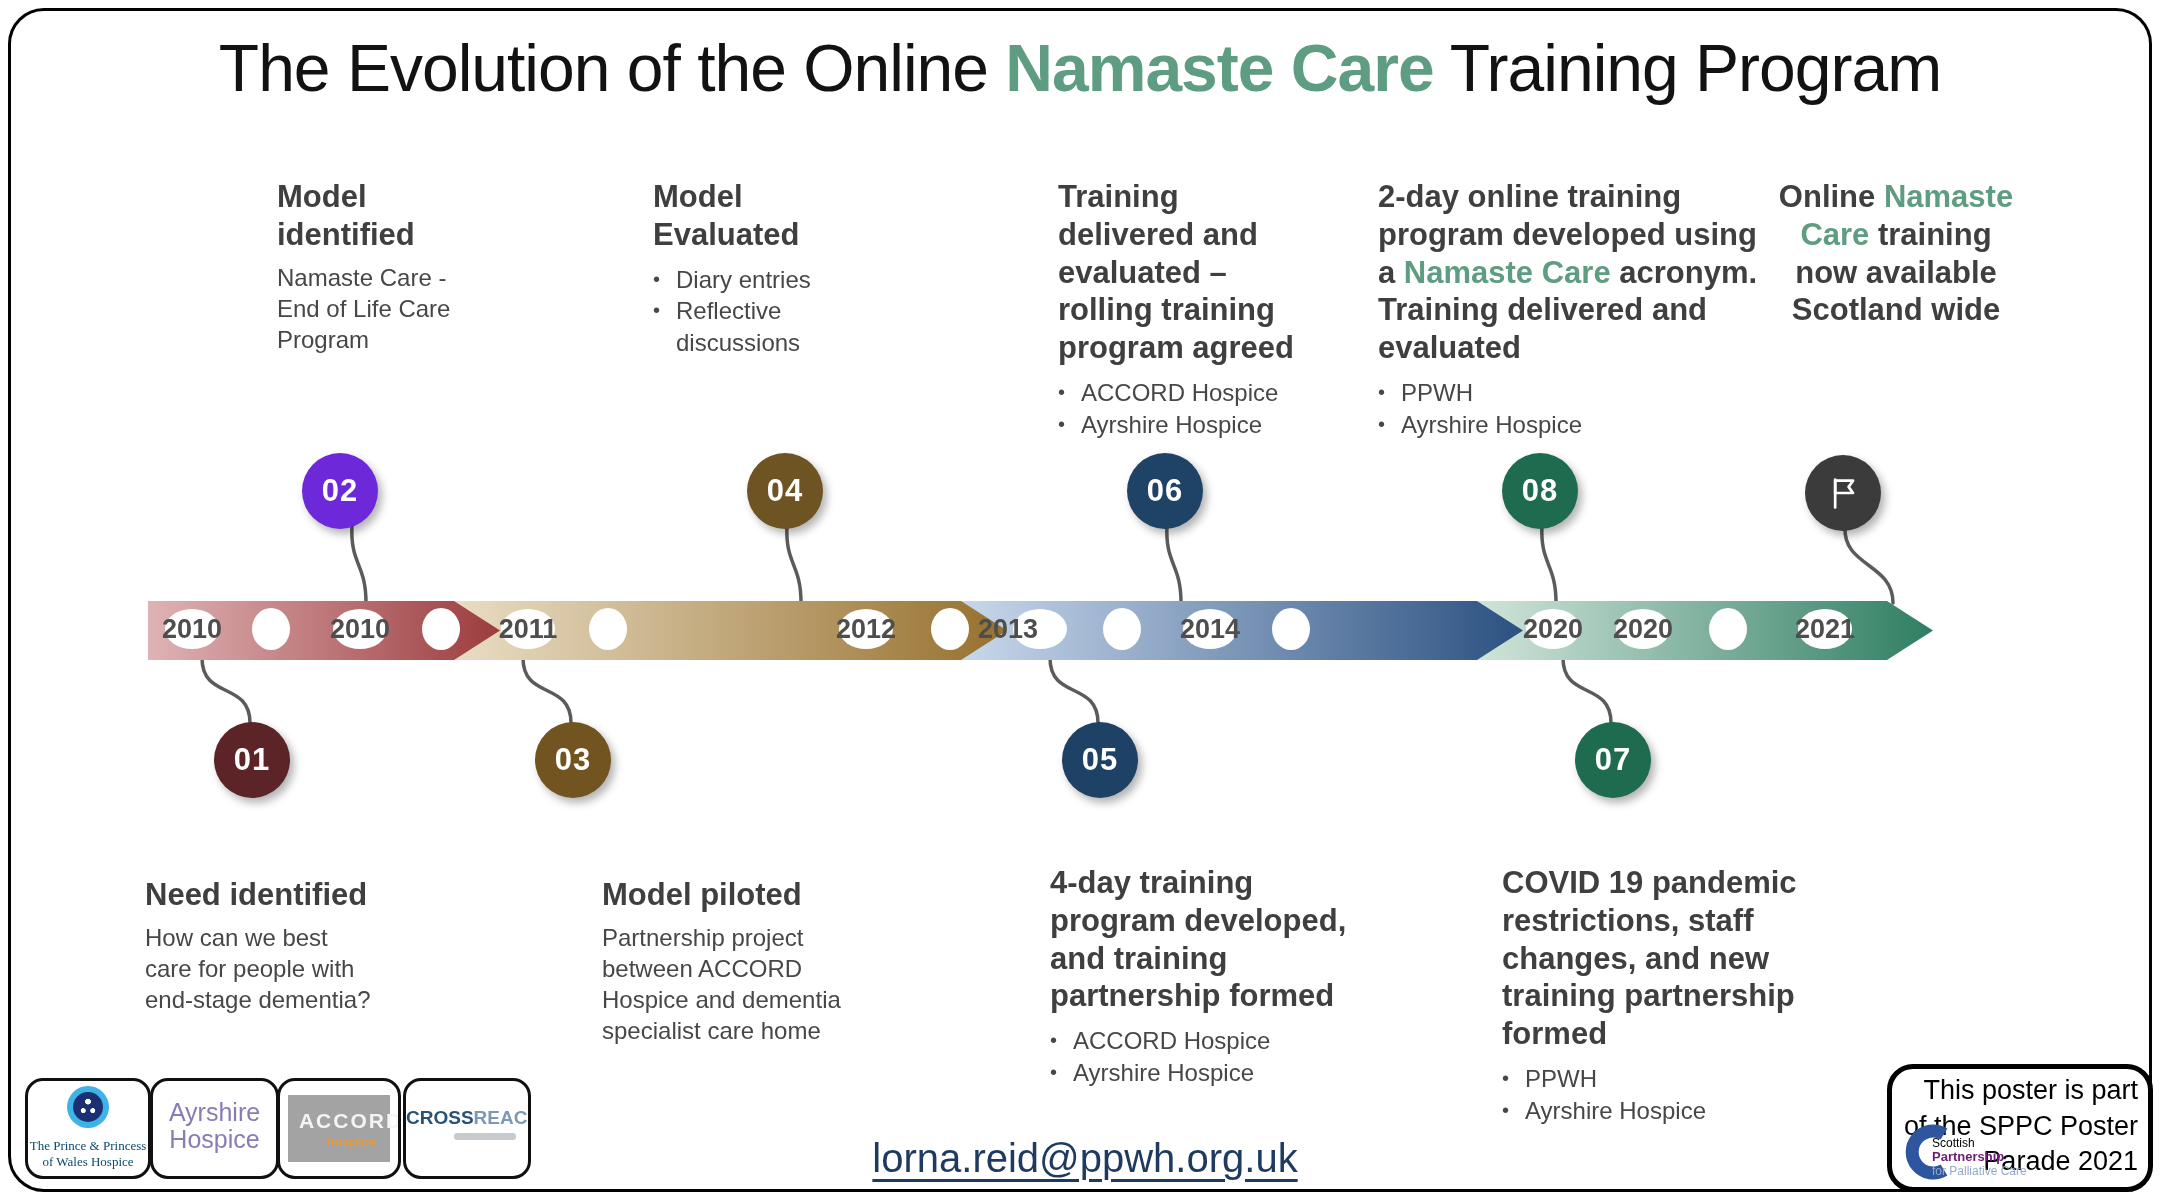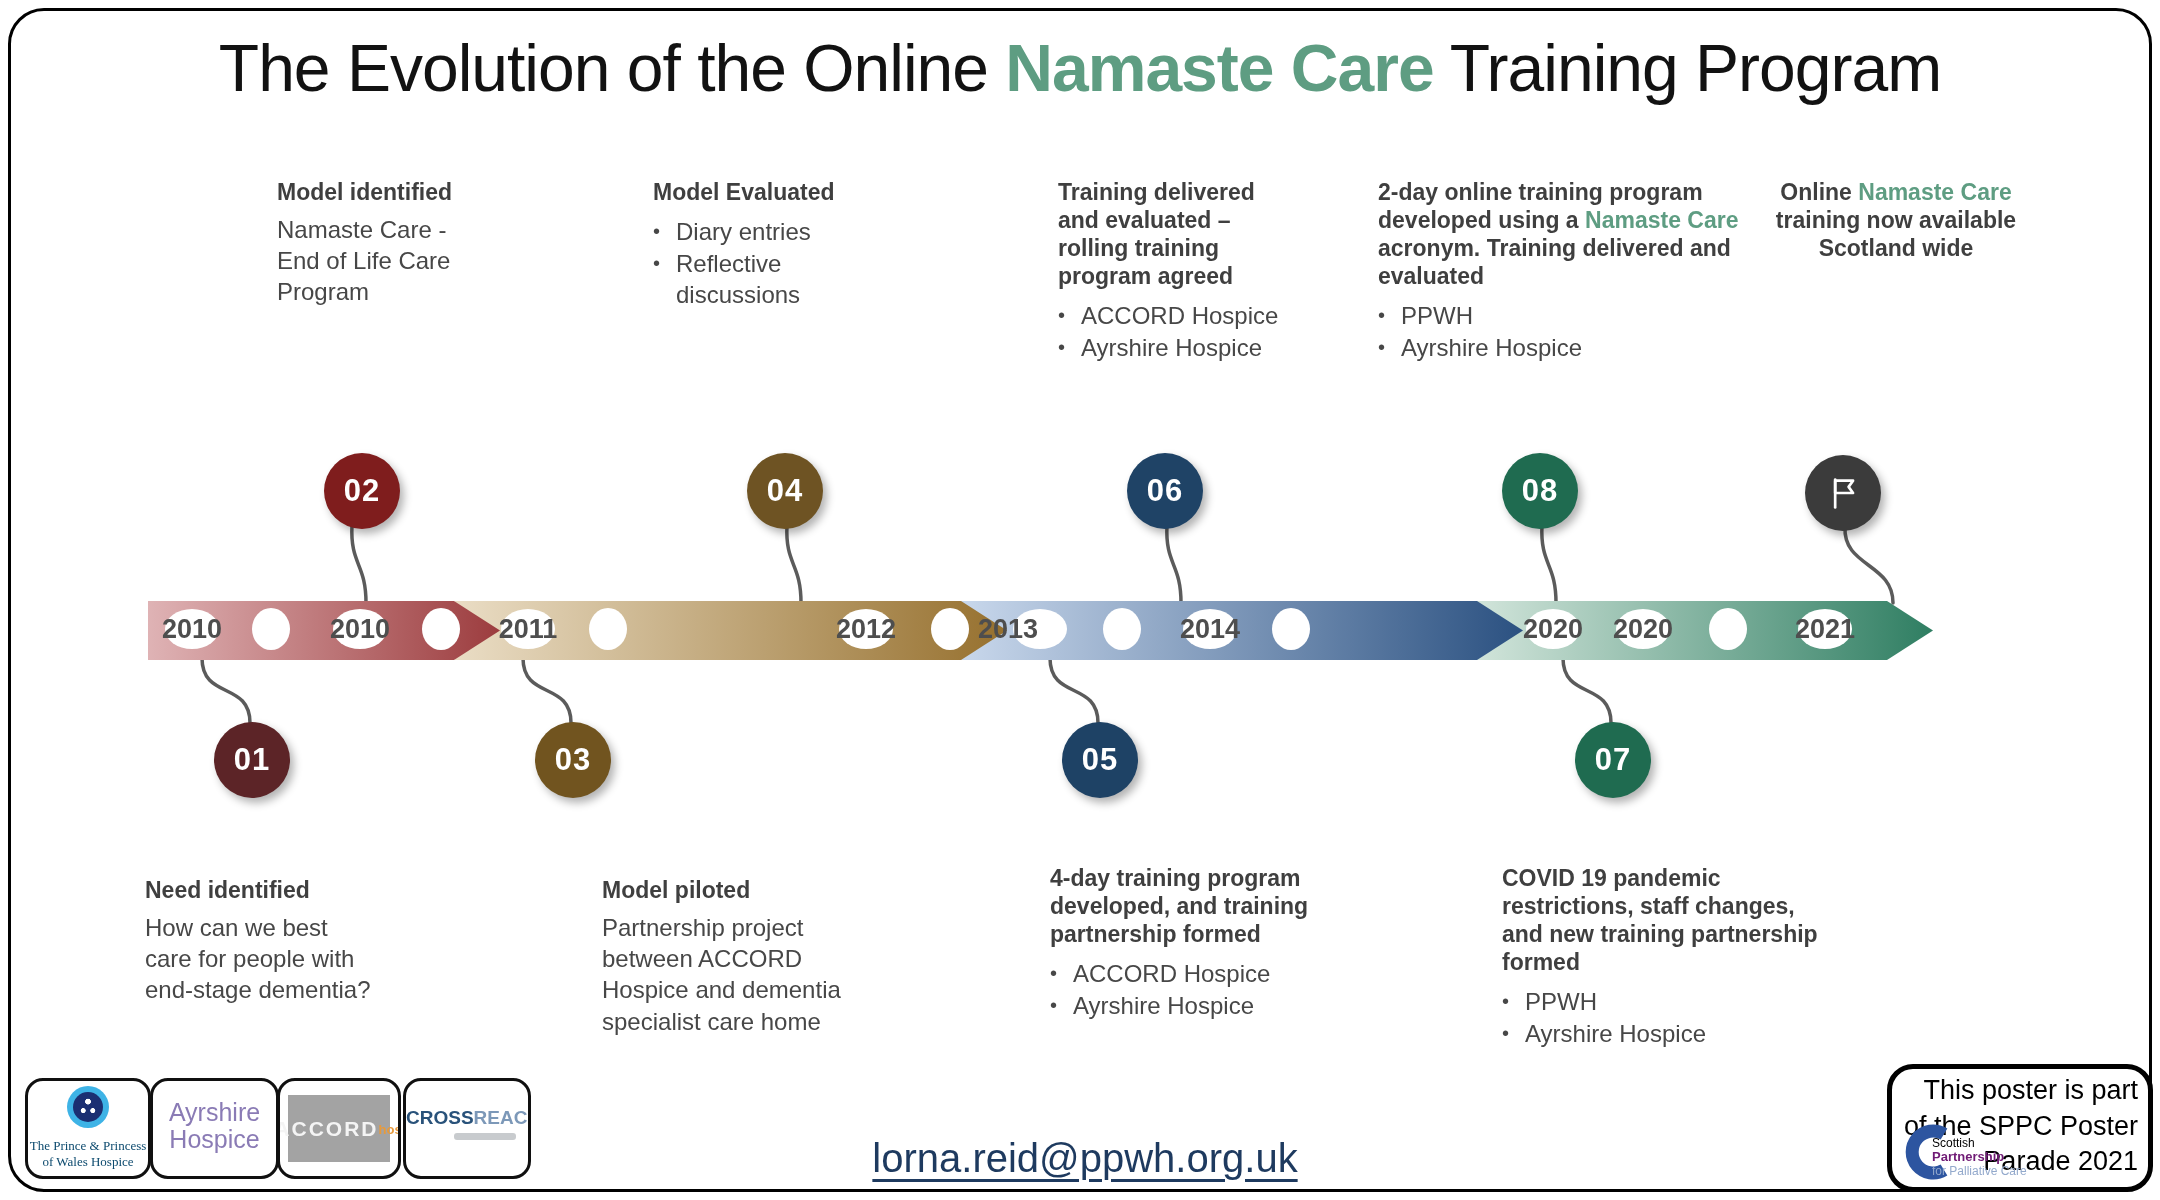--- a/index.html
+++ b/index.html
@@ -6,21 +6,21 @@
   .poster{position:relative;width:2160px;height:1200px;background:#ffffff;overflow:hidden;
           font-family:"Liberation Sans", sans-serif;}
   .poster-frame{position:absolute;inset:8px;border:3px solid #000;border-radius:36px;z-index:1;}
 
   .title{position:absolute;top:30px;left:0;width:100%;text-align:center;font-size:66px;
          font-weight:400;color:#121212;letter-spacing:-1px;z-index:20;white-space:nowrap;}
   .title .hl{font-weight:700;}
   .hl{color:#5E9D82;}
 
   .block{position:absolute;z-index:22;color:#3F3F3F;}
-  .block h3{margin:0;font-size:23px;font-weight:700;line-height:1.22;color:#3F3F3F;}
+  .block h3{margin:0;font-size:31px;font-weight:700;line-height:1.22;color:#3F3F3F;}
   .block .body{margin-top:8px;font-size:24px;line-height:1.3;color:#474747;}
   .bullets{margin-top:10px;font-size:24px;line-height:1.32;color:#474747;}
   .bullet{display:flex;gap:16px;align-items:flex-start;}
   .bullet .bdot{font-size:20px;line-height:1.55;}
   .centered{text-align:center;}
 
   .tl-seg{position:absolute;top:601px;height:59px;
           clip-path:polygon(0 0, calc(100% - 46px) 0, 100% 50%, calc(100% - 46px) 100%, 0 100%);}
   #seg1{left:148px;width:352px;z-index:14;}
   #seg2{left:455px;width:552px;z-index:13;}
@@ -55,21 +55,21 @@
          border-radius:50%;background:#3EB3E6;display:flex;align-items:center;justify-content:center;}
   .crest-inner{width:30px;height:30px;border-radius:50%;
          background:radial-gradient(circle at 50% 32%, #fff 2.6px, transparent 3.2px),
                     radial-gradient(circle at 34% 62%, #fff 2.2px, transparent 2.8px),
                     radial-gradient(circle at 66% 62%, #fff 2.2px, transparent 2.8px),#1B2F72;}
   .ppwh-text{position:absolute;left:0;bottom:6px;width:100%;text-align:center;
              font-family:"Liberation Serif", serif;font-size:13px;line-height:1.25;color:#0c4a6e;}
   .ayrshire-text{position:absolute;left:0;top:18px;width:100%;text-align:center;
              font-size:25px;line-height:1.08;color:#8A7BB5;font-weight:500;}
   .accord-band{position:absolute;left:8px;right:8px;top:14px;bottom:14px;background:#A3A3A3;
-             display:flex;align-items:center;justify-content:center;padding-left:24px;}
+             display:flex;flex-direction:column;align-items:center;justify-content:center;padding-left:24px;}
   .accord-name{color:#f4f4f4;font-size:21px;font-weight:700;letter-spacing:2px;}
   .accord-sub{color:#E79A3C;font-size:13px;font-weight:700;margin-top:1px;}
   .crossreach-text{position:absolute;left:0;top:26px;width:100%;text-align:center;
              font-size:19px;font-weight:700;color:#29527A;letter-spacing:0;}
   .crossreach-text .cr2{color:#7C98B8;font-weight:600;}
   .cr-tagline{position:absolute;right:12px;top:52px;width:62px;height:7px;border-radius:3px;
              background:#9aa0a6;opacity:.55;}
 
   .sppc-box{position:absolute;left:1887px;top:1064px;width:266px;height:128px;background:#fff;
             border:5px solid #000;border-radius:26px;z-index:30;box-sizing:border-box;}
@@ -182,21 +182,21 @@
       <path d="M 1167 525 C 1165 565, 1181 563, 1181 603"></path>
       <path d="M 1563 658 C 1563 700, 1611 681, 1611 723"></path>
       <path d="M 1542 525 C 1540 565, 1556 563, 1556 603"></path>
       <path d="M 1845 527 C 1843 567, 1893 563, 1893 603"></path>
     </svg>
 
   <div id="milestones" style="position:absolute;inset:0;z-index:18;pointer-events:none;">
       <div class="ms-circle" style="left: 214px; top: 722px; background: rgb(92, 36, 39);">
         <span>01</span>
       </div>
-      <div class="ms-circle" style="left: 324px; top: 453px; background: #7f1d1d;">
+      <div class="ms-circle" style="left: 302px; top: 453px; background: #6d28d9;">
         <span>02</span>
       </div>
       <div class="ms-circle" style="left: 535px; top: 722px; background: rgb(113, 84, 31);">
         <span>03</span>
       </div>
       <div class="ms-circle" style="left: 747px; top: 453px; background: rgb(110, 83, 35); text-align: right;">
         <span>04</span>
       </div>
       <div class="ms-circle" style="left: 1062px; top: 722px; background: rgb(30, 66, 101);">
         <span>05</span>

